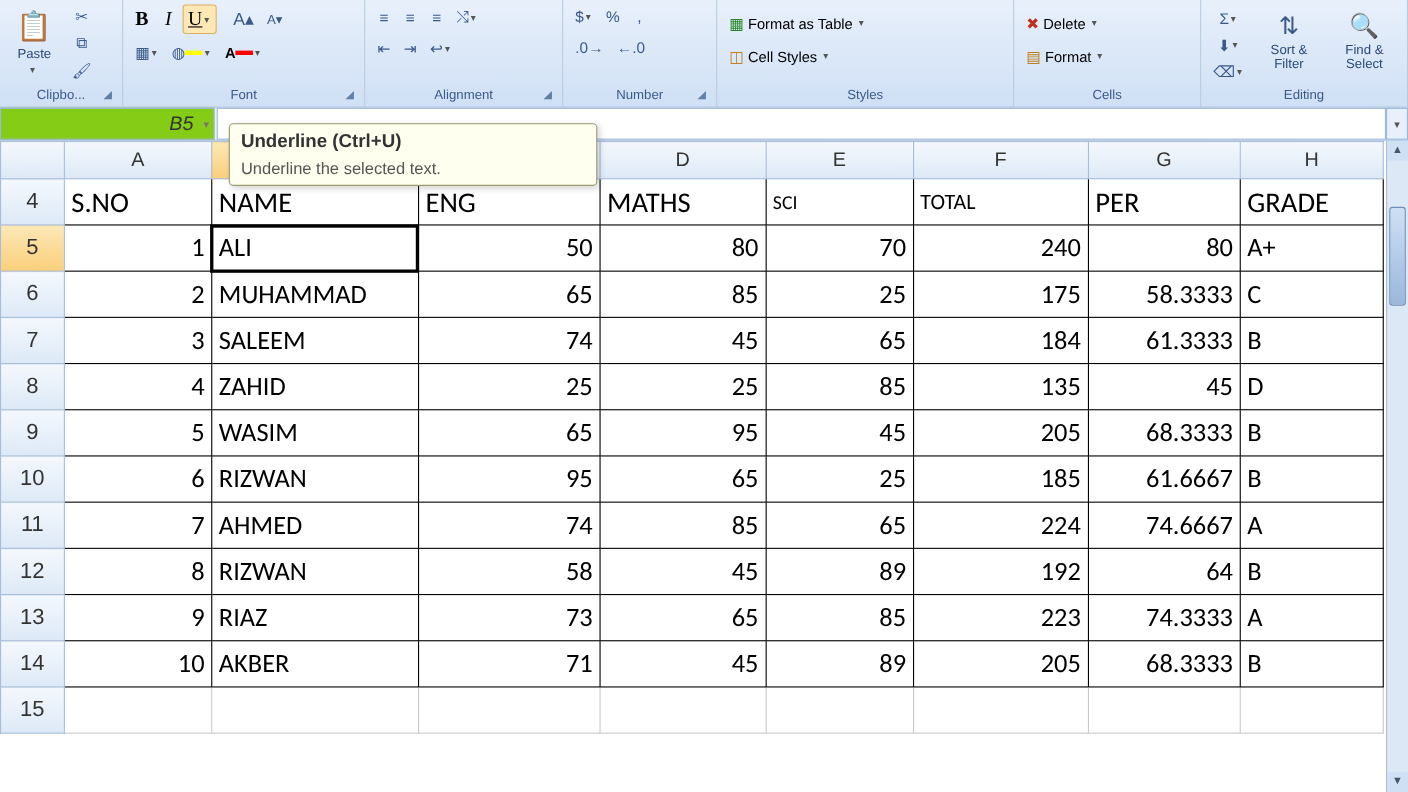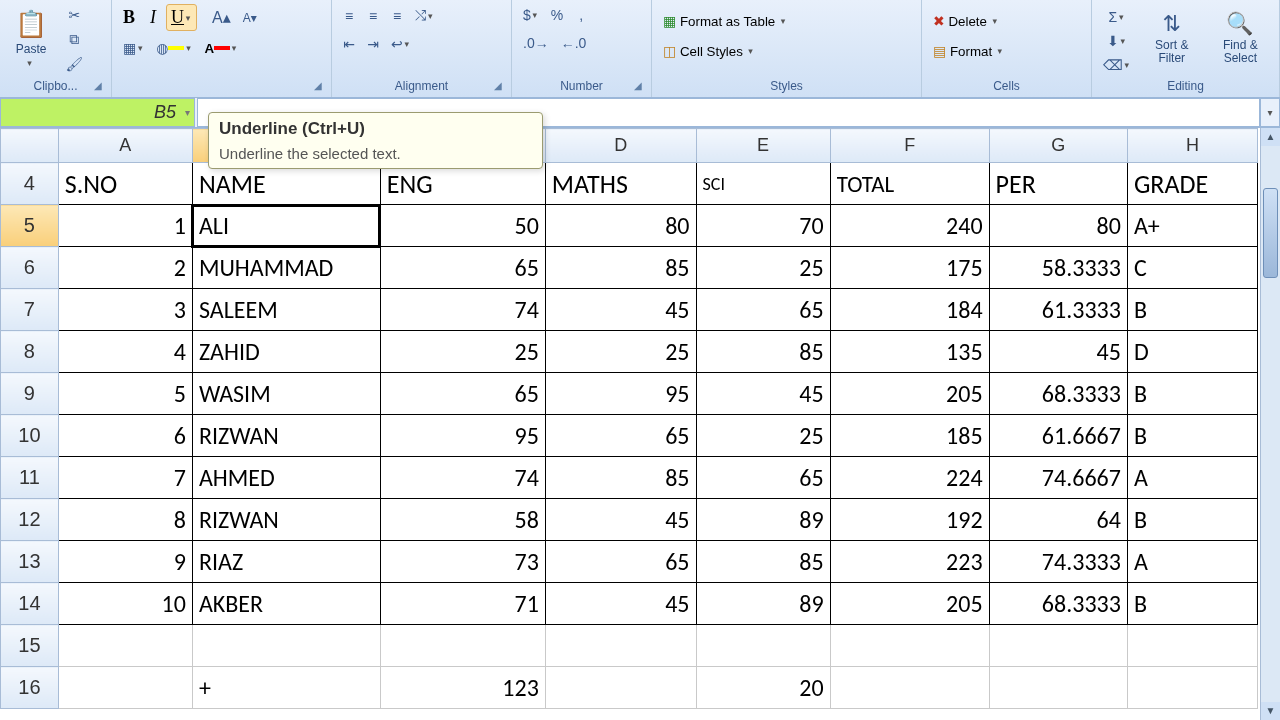--- a/index.html
+++ b/index.html
@@ -14,21 +14,21 @@
   .btn.sel { background: #fde8b6; border-color: #e0b060; }
   .big-btn { display:flex; flex-direction:column; align-items:center; gap:2px; padding:4px 8px; font-size:12px; color:#2a4a78;}
   .stack { display:flex; flex-direction:column; gap:2px;}
   .row { display:flex; gap:2px;}
   .drop { width:8px; font-size:9px; color:#555;}
   .dialog-launcher { position:absolute; right:3px; bottom:3px; width:14px; height:14px; font-size:10px; color:#6080a8; cursor:pointer;}
   .group { position:relative; }
   
   
   .fbar { display:flex; background:#e8f0fb; border-bottom:1px solid #9bb7d9; height:30px; align-items:stretch;}
-  .namebox { width:195px; background:#bef264; border:1px solid #9bb7d9; display:flex; align-items:center; justify-content:flex-end; padding:0 18px 0 8px; font-size:18px; font-style:italic; color:#333; position:relative;}
+  .namebox { width:195px; background:#84cc16; border:1px solid #9bb7d9; display:flex; align-items:center; justify-content:flex-end; padding:0 18px 0 8px; font-size:18px; font-style:italic; color:#333; position:relative;}
   .namebox::after{content:"▾"; position:absolute; right:4px; font-size:10px; color:#777; font-style:normal;}
   .tooltip { position:absolute; left:208px; top:112px; width:335px; background:#fffff0; border:1px solid #9b9b70; border-radius:4px; padding:6px 10px; z-index:50; box-shadow:2px 2px 6px rgba(0,0,0,.15);}
   .tooltip .tt-title{font-weight:bold; font-size:17px; color:#333;}
   .tooltip .tt-body{font-size:15px; color:#555; margin-top:6px;}
   .formula { flex:1; background:#fff; border:1px solid #9bb7d9; margin-left:2px;}
   .fx-expand{width:20px; background:#e8f0fb; border:1px solid #9bb7d9; display:flex; align-items:center; justify-content:center; font-size:10px; color:#555;}
   
   
   .grid-wrap{ position:relative; background:#fff; height:calc(720px - 98px - 30px); overflow:hidden;}
   table.sheet { border-collapse:collapse; table-layout:fixed; width:1258px;}
@@ -113,20 +113,21 @@
             <span class="colorbar" style="background:#ffff00"></span>
             <span class="drop">▾</span>
           </button>
         <button class="btn">
             <span style="font-weight:bold">A</span>
             <span class="colorbar" style="background:#ff0000"></span>
             <span class="drop">▾</span>
           </button>
       </div>
     </div>
+    <div class="group-label">Font</div>
     <span class="dialog-launcher">◢</span>
   </div>
 
   <div class="group" style="width:180px">
     <div class="group-body stack" style="gap:6px">
       <div class="row">
         <button class="btn">
             <span class="ic">≡</span>
           </button>
         <button class="btn">
@@ -277,21 +278,21 @@
           <th class="">G</th>
           <th class="">H</th>
         </tr>
         <tr class="databox">
           <th class="rowhdr">4</th>
           <td class="cell l" style="font-size:26px">S.NO</td>
           <td class="cell l" style="font-size:26px">NAME</td>
           <td class="cell l" style="font-size:26px">ENG</td>
           <td class="cell l" style="font-size:26px">MATHS</td>
           <td class="cell l" style="font-size:18px">SCI</td>
-          <td class="cell l" style="font-size:23px">TOTAL</td>
+          <td class="cell l" style="font-size:20px">TOTAL</td>
           <td class="cell l" style="font-size:26px">PER</td>
           <td class="cell l" style="font-size:26px">GRADE</td>
         </tr>
         <tr class="databox">
           <th class="rowhdr active">5</th>
           <td class="cell r">1</td>
           <td class="cell l sel">ALI</td>
           <td class="cell r">50</td>
           <td class="cell r">80</td>
           <td class="cell r">70</td>
@@ -402,31 +403,20 @@
           <th class="rowhdr">15</th>
           <td class="cell r"></td>
           <td class="cell l"></td>
           <td class="cell r"></td>
           <td class="cell r"></td>
           <td class="cell r"></td>
           <td class="cell r"></td>
           <td class="cell r"></td>
           <td class="cell l"></td>
         </tr>
-        <tr>
-          <th class="rowhdr">16</th>
-          <td class="cell r"></td>
-          <td class="cell l">+</td>
-          <td class="cell r">123</td>
-          <td class="cell r"></td>
-          <td class="cell r">20</td>
-          <td class="cell r"></td>
-          <td class="cell r"></td>
-          <td class="cell l"></td>
-        </tr>
       </tbody>
     </table>
   <div class="scroll-v">
     <div class="arrow up">▲</div>
     <div class="thumb"></div>
     <div class="arrow dn">▼</div>
   </div>
 </div>
 
 </body></html>

